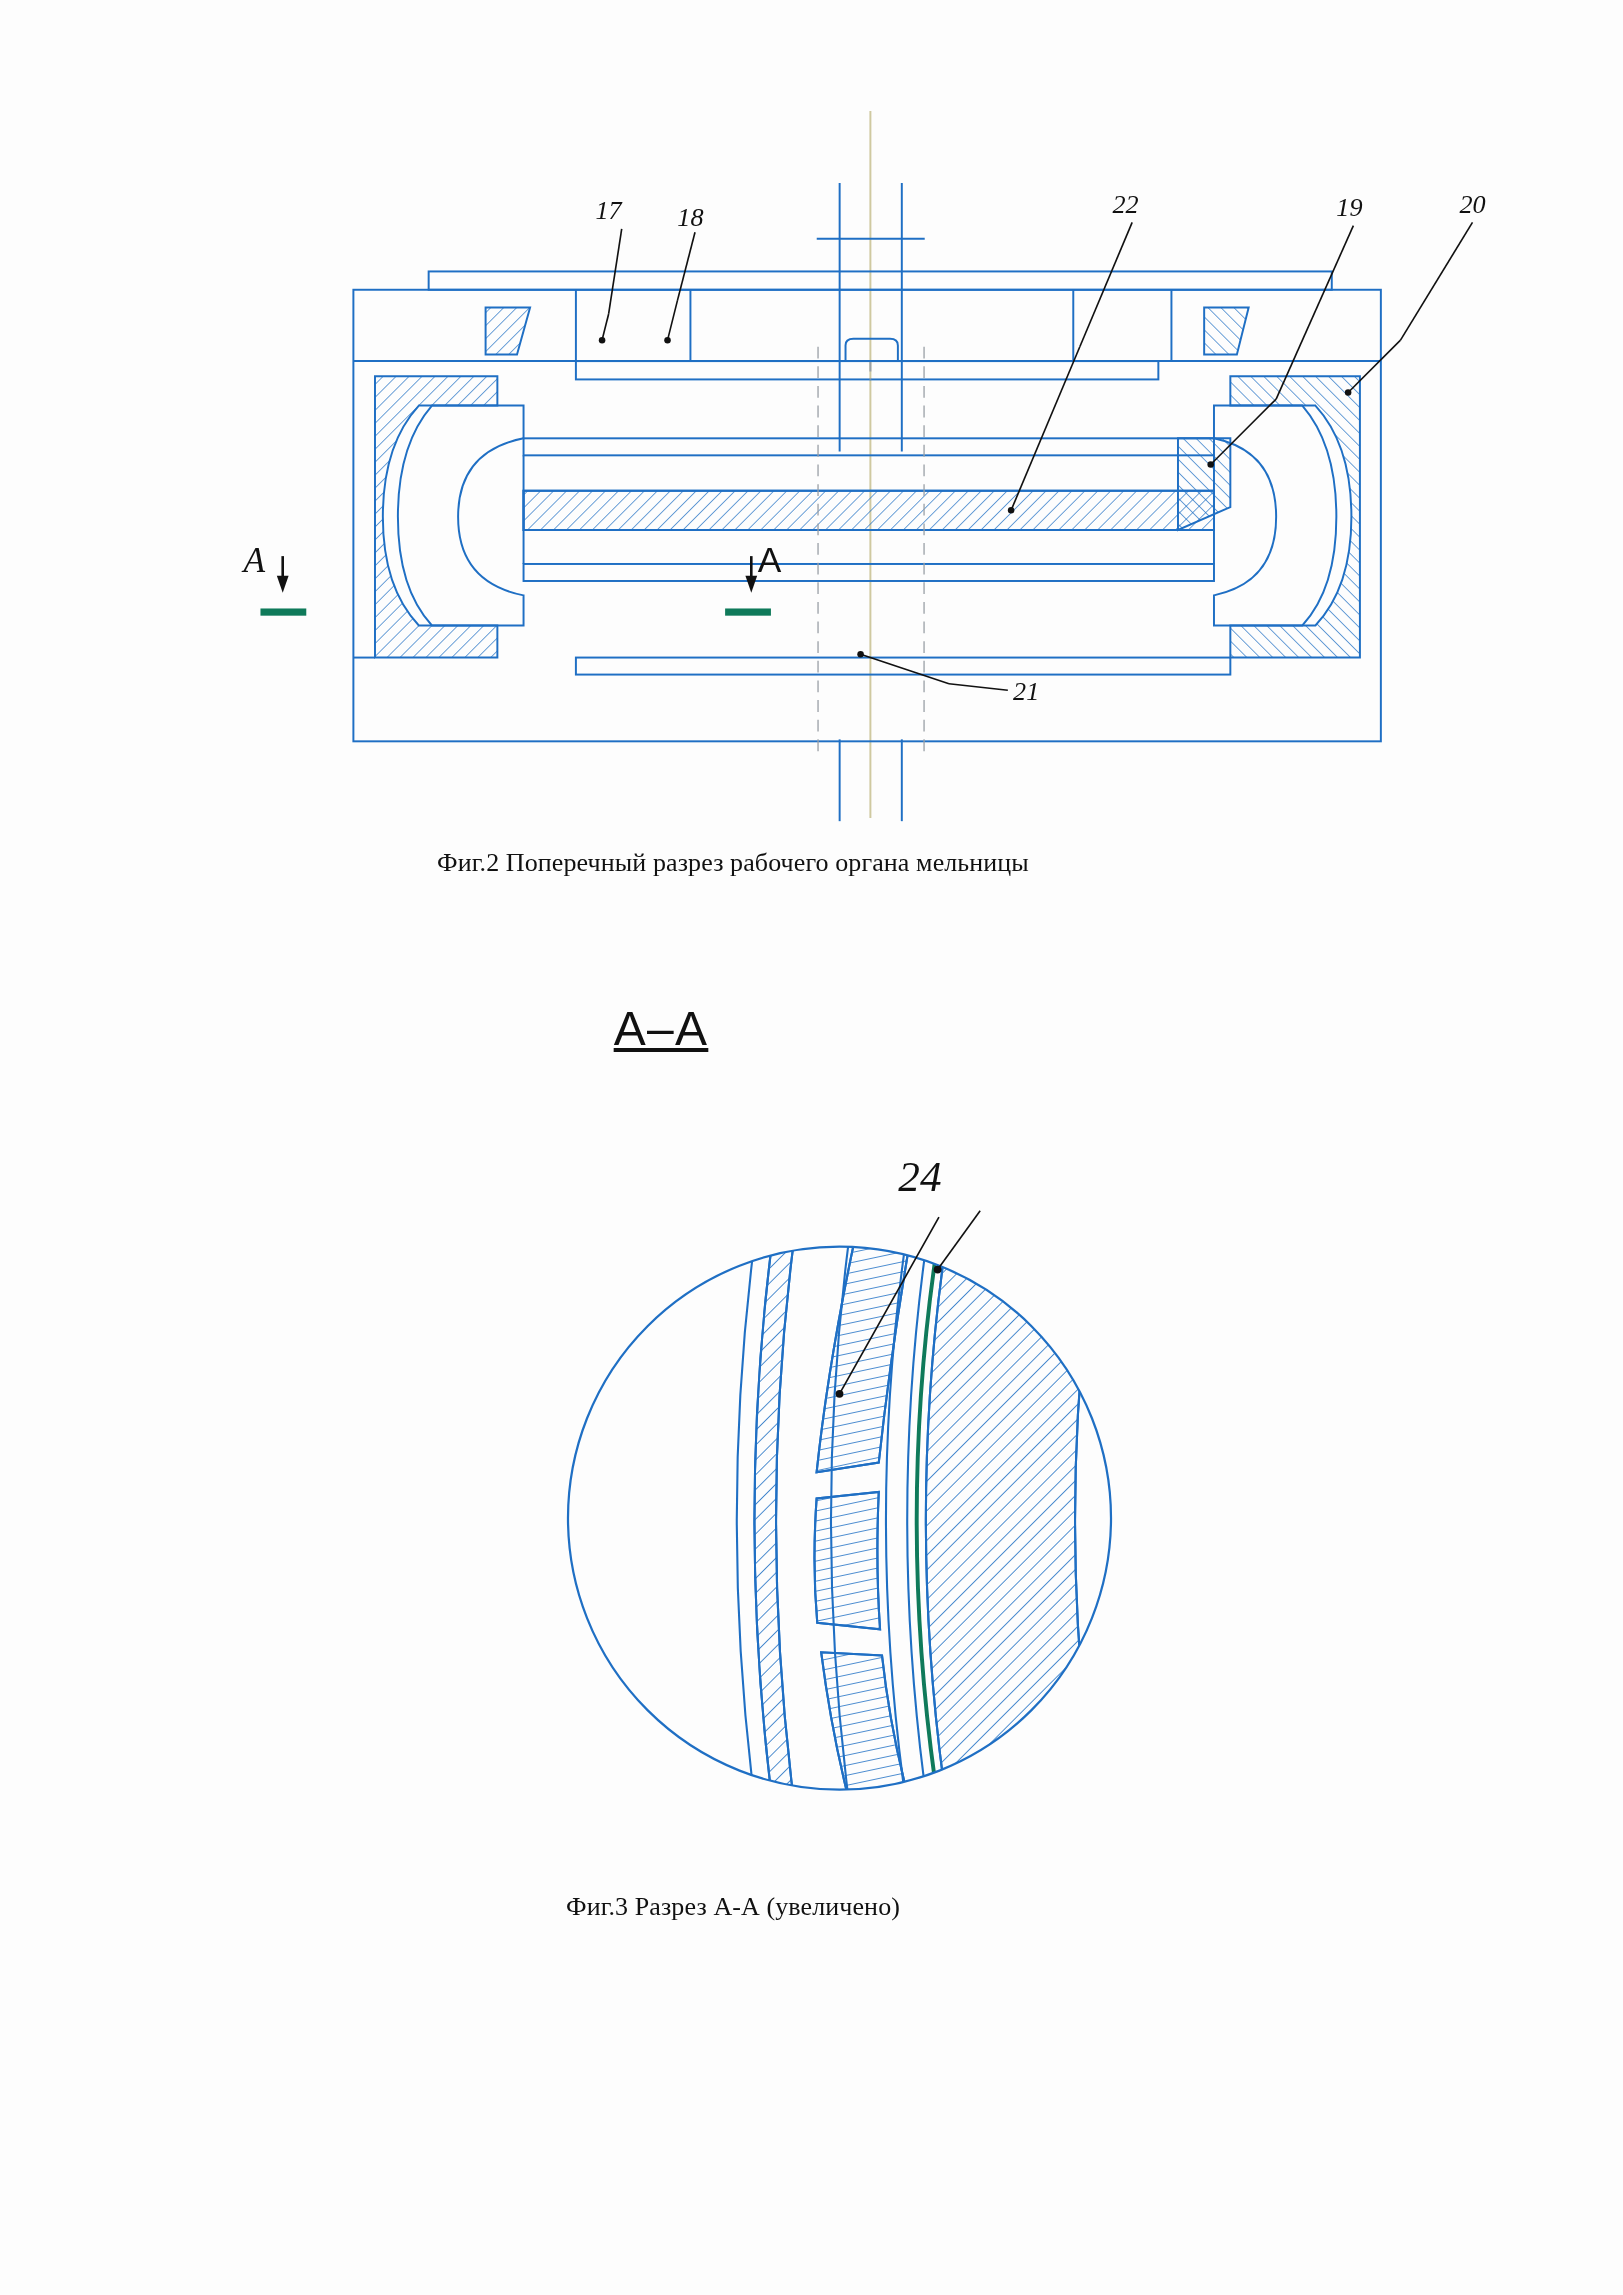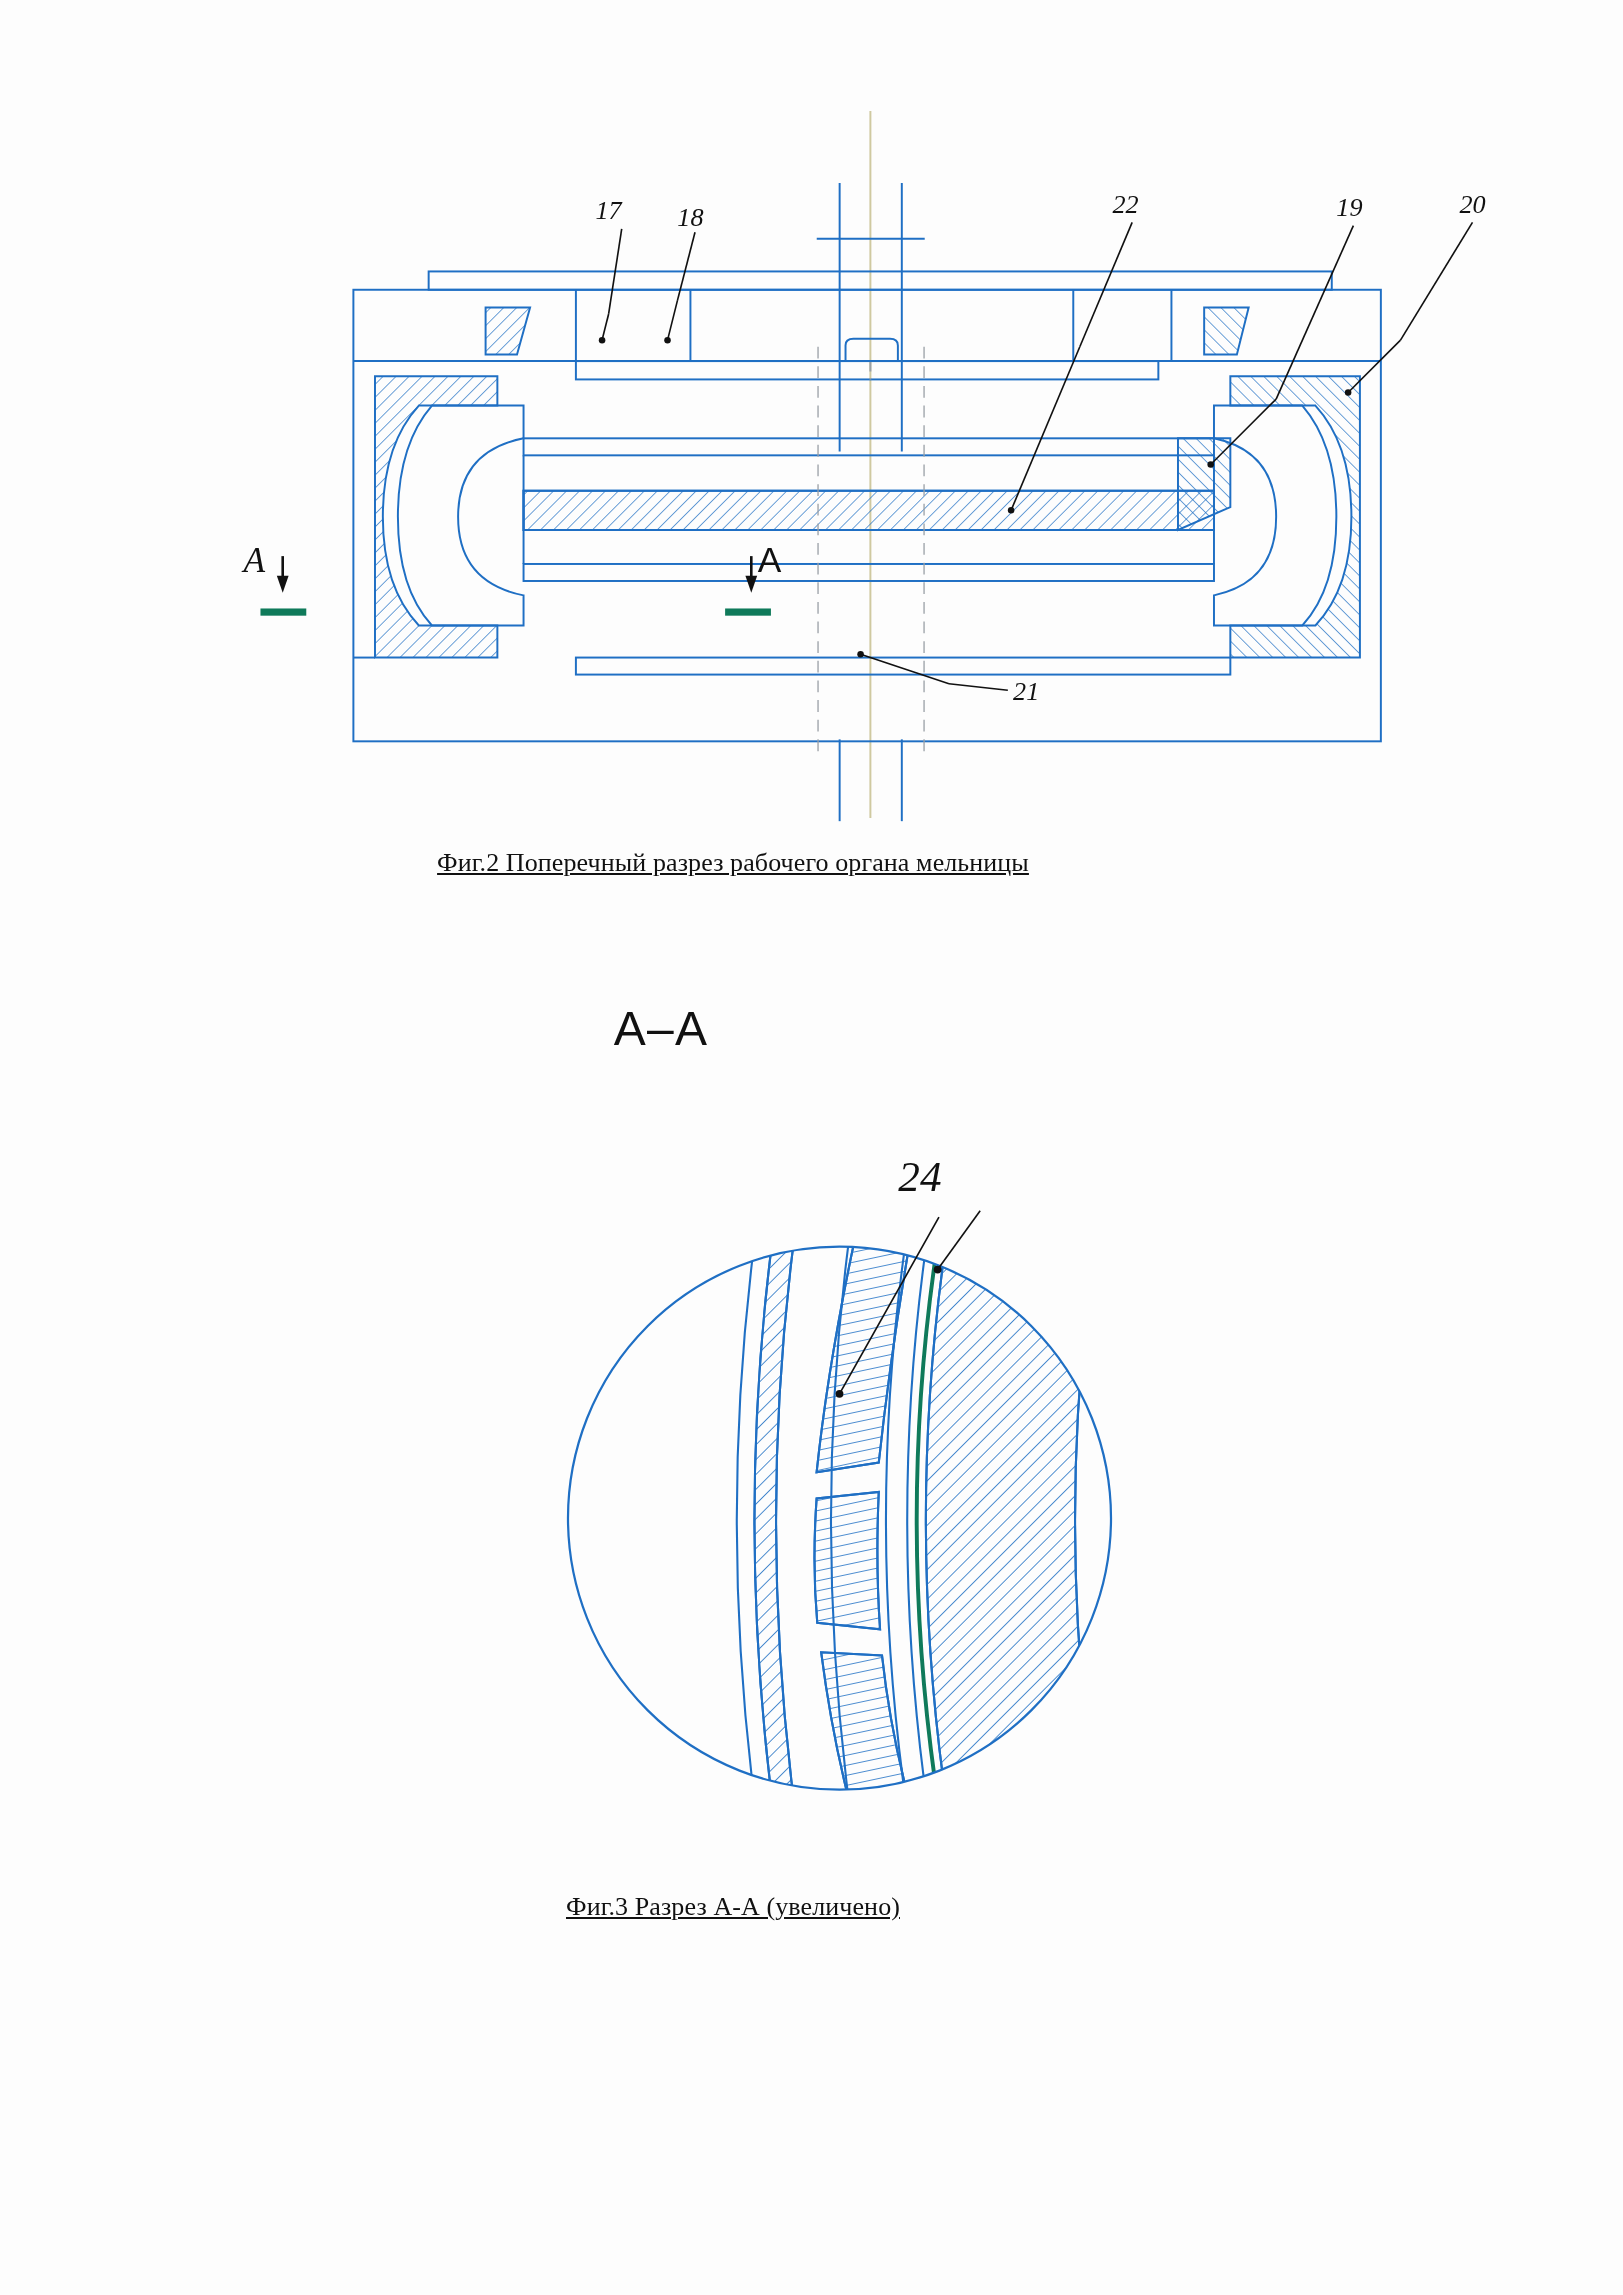--- a/index.html
+++ b/index.html
@@ -32,34 +32,34 @@
   #fig2-svg { display: block; margin: 0 auto; }
 
   .caption {
     position: absolute;
     width: 1466px;
     text-align: center;
     font-family: "Liberation Serif", serif;
     font-size: 26px;
     letter-spacing: 0.1px;
     color: #111;
-    text-decoration: underline;
   }
   #fig2-caption { top: 848px; }
   #fig3-caption { top: 1892px; text-align: center; }
 
   #aa-label {
     position: absolute;
     width: 1322px;
     text-align: center;
     top: 1001px;
     font-family: "Liberation Sans", sans-serif;
     font-size: 48px;
     letter-spacing: 1.3px;
     color: #111;
+    text-decoration: underline;
   }
 
   
   #fig3-wrap {
     position: absolute;
     left: 0;
     top: 1106px;
     width: 1623px;
     height: 772px;
     padding-left: 28px;

